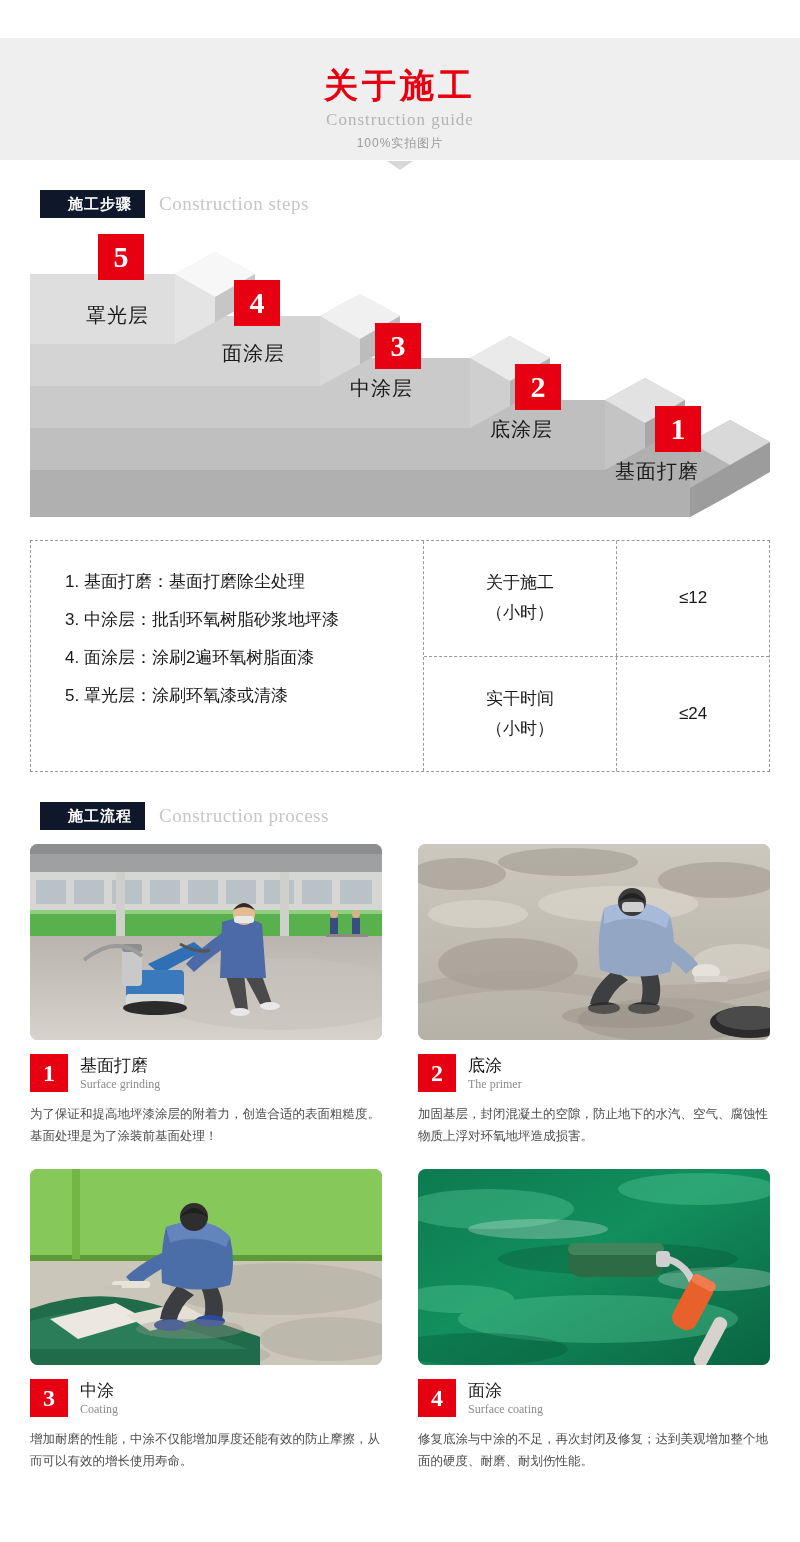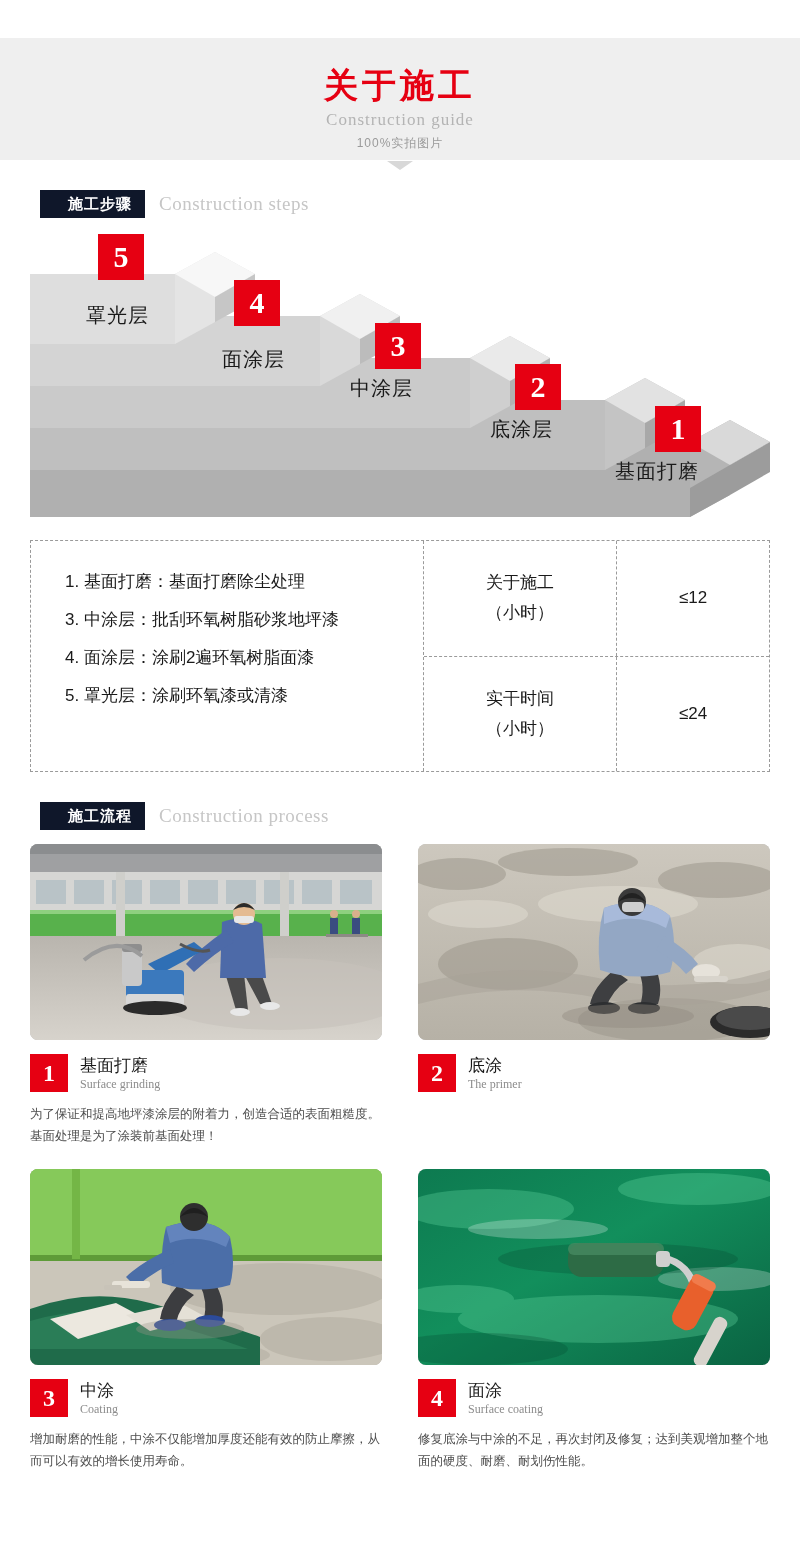--- a/index.html
+++ b/index.html
@@ -276,21 +276,21 @@
       <polygon points="0,44 145,44 185,22 225,44 185,67 185,92 145,114 0,114" fill="#e4e4e4"></polygon>
       <polygon points="0,44 145,44 145,114 0,114" fill="#dedede"></polygon>
       <polygon points="145,44 185,22 225,44 185,67" fill="#f7f7f7"></polygon>
       <polygon points="185,67 225,44 225,70 185,92" fill="#c6c6c6"></polygon>
     </svg>
 
     <div class="num-badge" style="left:68px; top:4px;">5</div>
     <div class="step-label" style="left:56px; top:72px;">罩光层</div>
 
     <div class="num-badge" style="left:204px; top:50px;">4</div>
-    <div class="step-label" style="left:192px; top:116px;">面涂层</div>
+    <div class="step-label" style="left:192px; top:110px;">面涂层</div>
 
     <div class="num-badge" style="left:345px; top:93px;">3</div>
     <div class="step-label" style="left:320px; top:145px;">中涂层</div>
 
     <div class="num-badge" style="left:485px; top:134px;">2</div>
     <div class="step-label" style="left:460px; top:186px;">底涂层</div>
 
     <div class="num-badge" style="left:625px; top:176px;">1</div>
     <div class="step-label" style="left:585px; top:228px;">基面打磨</div>
   </div>
@@ -465,20 +465,21 @@
           <ellipse cx="210" cy="172" rx="66" ry="12" fill="#8e887d" opacity="0.4"></ellipse>
         </svg>
       </div>
       <div class="proc-head">
         <div class="proc-num">2</div>
         <div class="proc-titles">
           <div class="proc-cn">底涂</div>
           <div class="proc-en">The primer</div>
         </div>
       </div>
+      <div class="proc-desc">加固基层，封闭混凝土的空隙，防止地下的水汽、空气、腐蚀性物质上浮对环氧地坪造成损害。</div>
     </div>
 
     <div class="proc-card">
       <div class="proc-photo">
         <svg width="352" height="196" viewBox="0 0 352 196">
           <rect width="352" height="196" fill="#c9c4b8"></rect>
 
           <rect x="0" y="0" width="352" height="92" fill="#7dc24f"></rect>
           <rect x="0" y="0" width="352" height="92" fill="#86c95a"></rect>
           <rect x="0" y="86" width="352" height="8" fill="#5e9b38"></rect>

